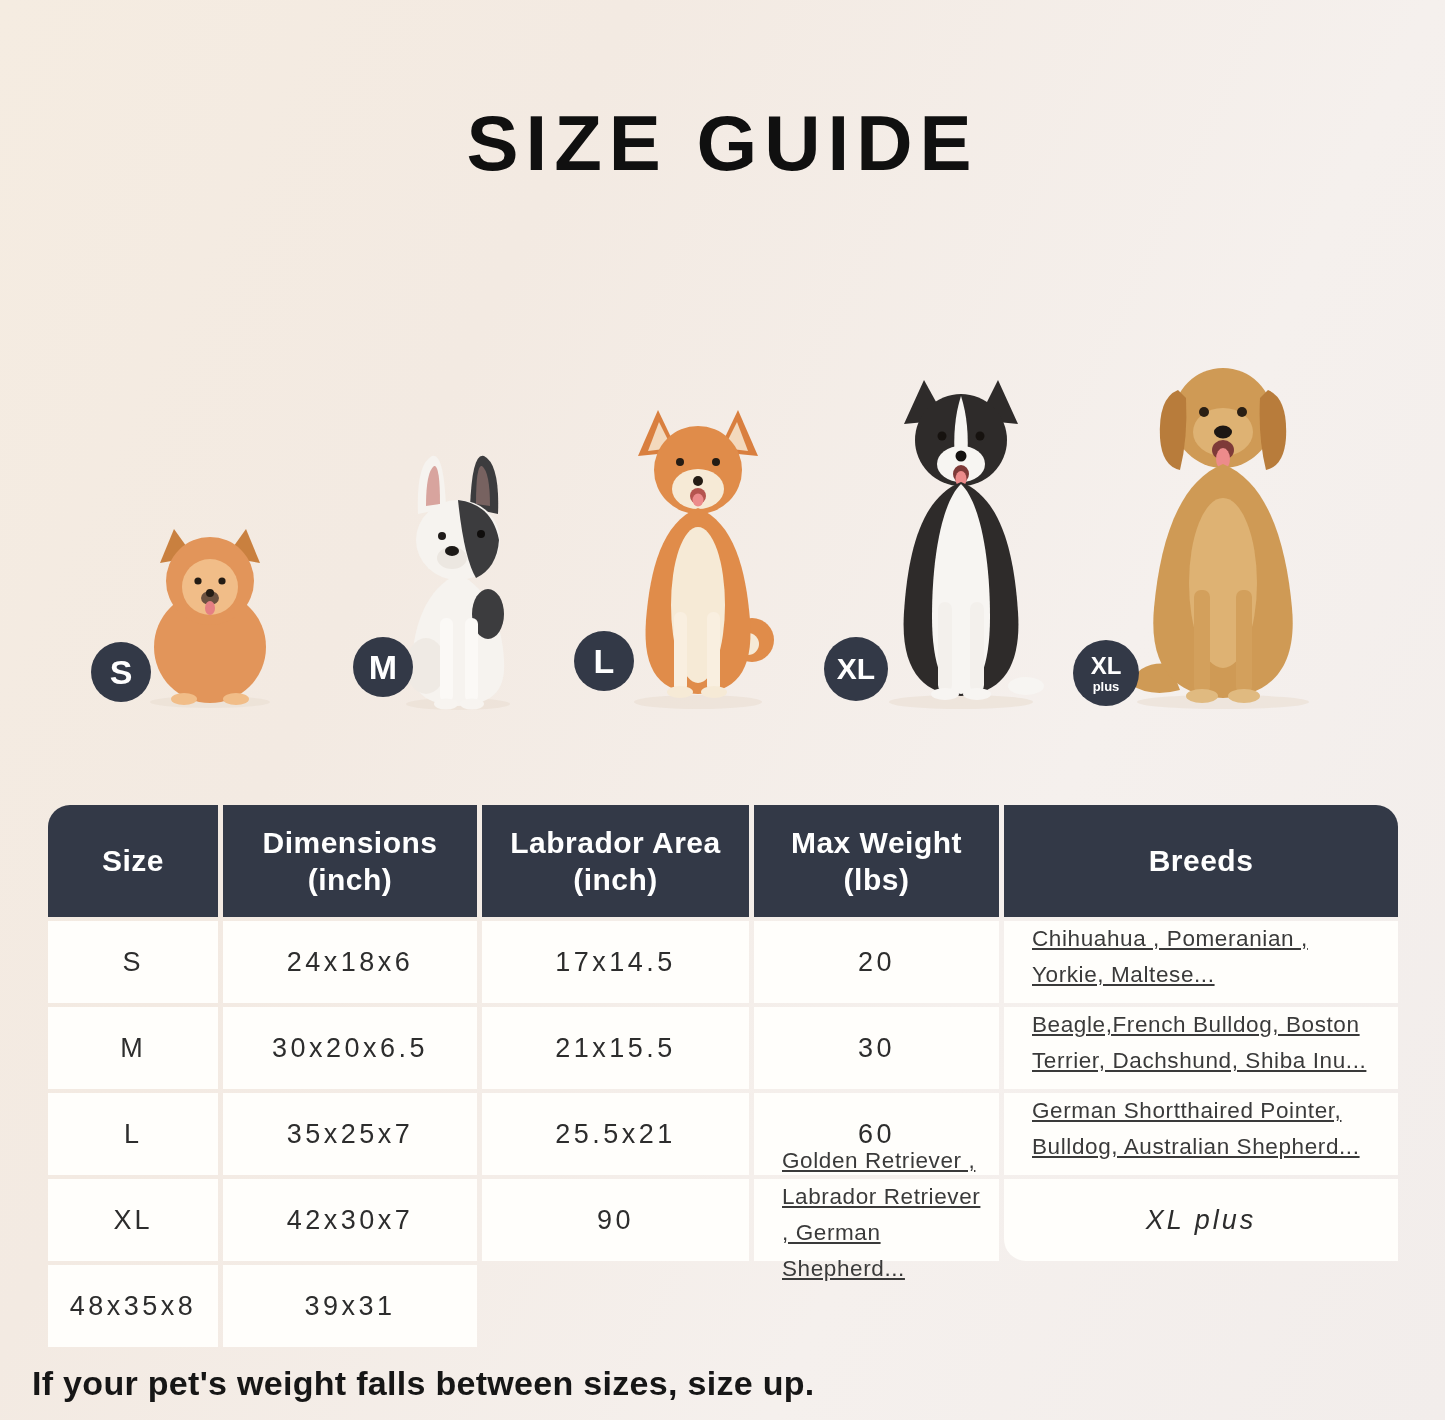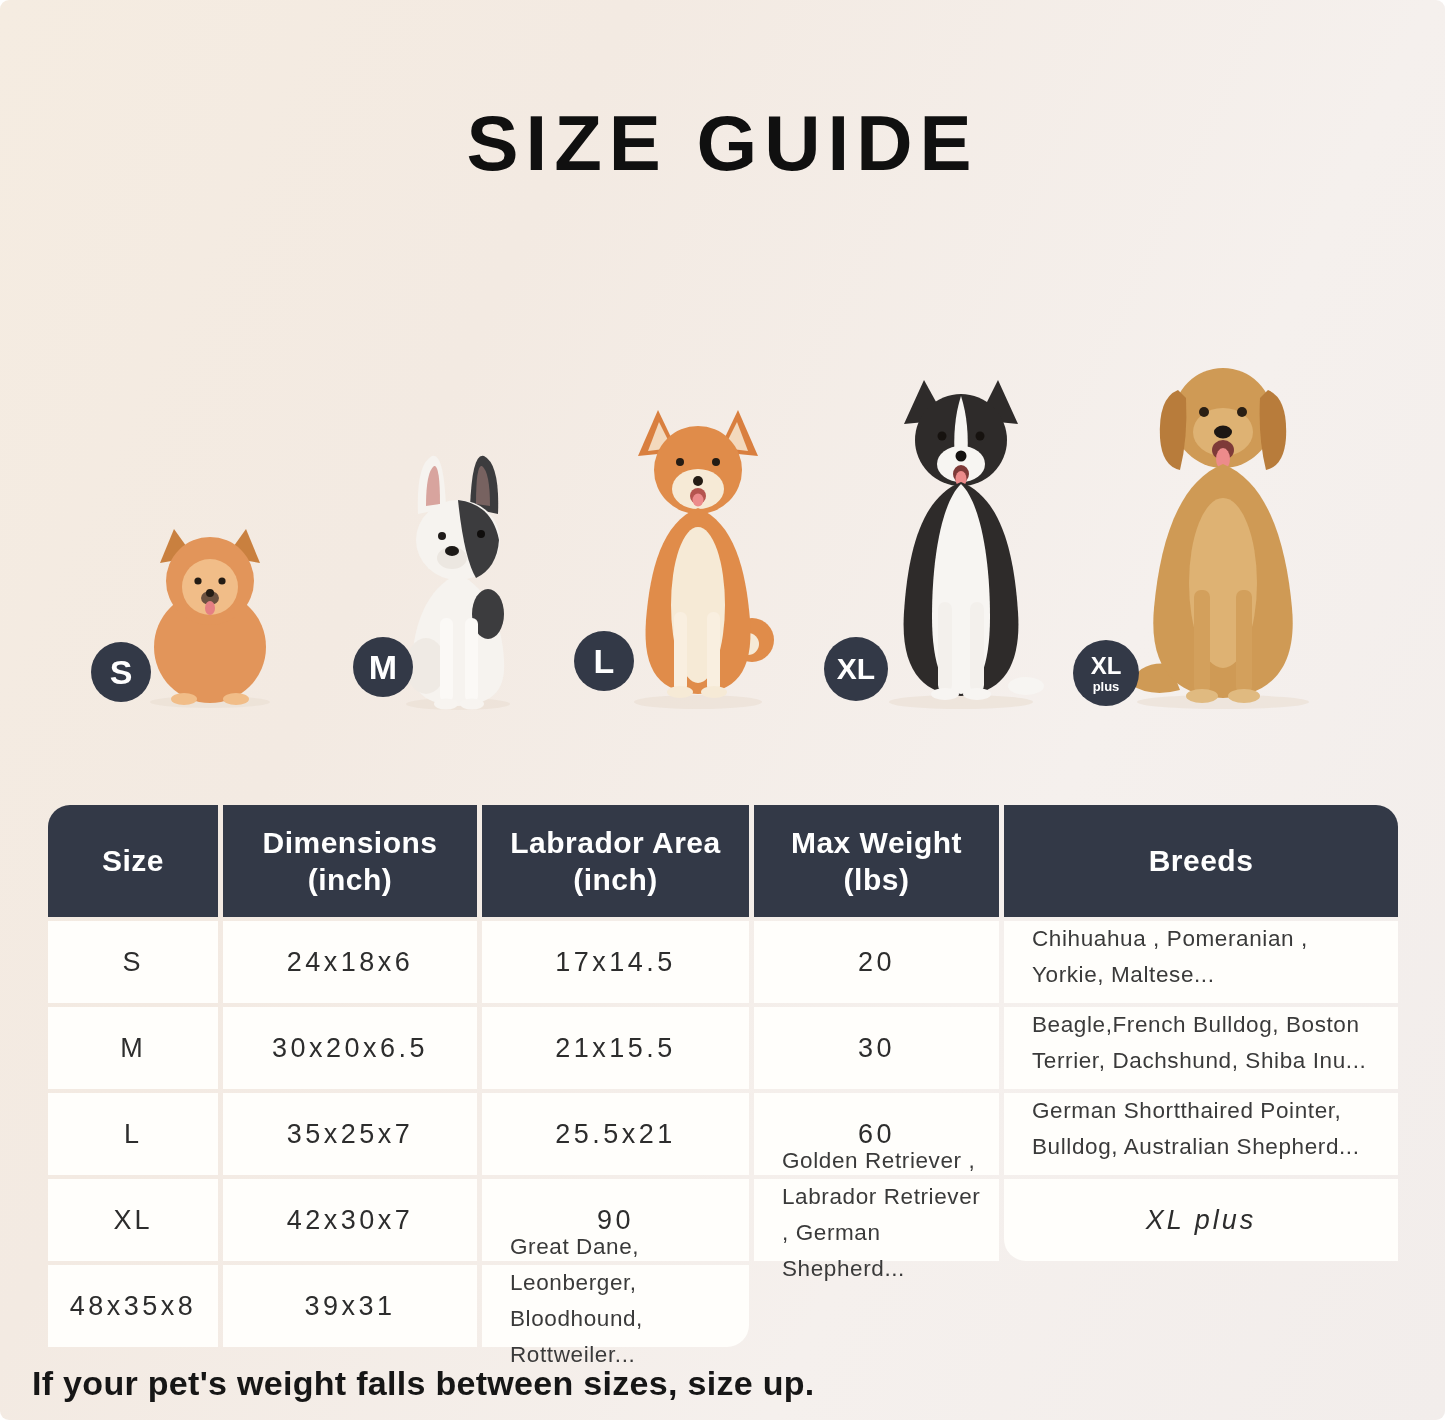--- a/index.html
+++ b/index.html
@@ -2,21 +2,20 @@
 <html><head>
 <meta charset="utf-8">
 <style>
   * { margin:0; padding:0; box-sizing:border-box; }
   html,body { width:1445px; height:1420px; }
   body { font-family:"Liberation Sans", sans-serif; }
 
   .page {
     position:relative; width:1445px; height:1420px; overflow:hidden;
     background:linear-gradient(115deg,#f5ece1 0%,#f3eae2 30%,#f5f0ed 68%,#f2edeb 100%);
-    border-radius:9px;
   }
 
   
   .title {
     position:absolute; top:98px; left:0; width:100%;
     text-align:center; font-size:78px; font-weight:700;
     letter-spacing:7px; color:#101010;
   }
 
   
@@ -64,21 +63,21 @@
 
   .cell {
     background:#fffefb; color:#2d2d2d; font-size:27px;
     display:flex; align-items:center; justify-content:center;
     letter-spacing:3.5px; text-align:center;
   }
   .cell.size-col { letter-spacing:3px; }
   .cell.breeds {
     justify-content:flex-start; text-align:left;
     font-size:22.5px; letter-spacing:0.6px; line-height:1.6;
-    padding:6px 14px 16px 28px; color:#3a3a3a;
+    padding:6px 14px 16px 28px; color:#3a3a3a;text-decoration:underline;
   }
   .cell.bl { border-bottom-left-radius:22px;font-style:italic; }
   .cell.br { border-bottom-right-radius:22px; }
 
   
   .note {
     position:absolute; left:32px; top:1364px;
     font-size:34px; font-weight:700; letter-spacing:0.3px; color:#161616;
   }
 </style>
@@ -266,18 +265,17 @@
     <div class="cell breeds">German Shortthaired Pointer, Bulldog, Australian Shepherd...</div>
 
     <div class="cell size-col">XL</div>
     <div class="cell">42x30x7</div>
     <div class="cell">90</div>
     <div class="cell breeds">Golden Retriever , Labrador Retriever , German Shepherd...</div>
 
     <div class="cell size-col bl">XL plus</div>
     <div class="cell">48x35x8</div>
     <div class="cell">39x31</div>
-    <div class="cell breeds br">Great Dane, Leonberger, Bloodhound, Rottweiler...</div>
   </div>
 
   <p class="note">If your pet's weight falls between sizes, size up.</p>
 
 </div>
 
 </body></html>

